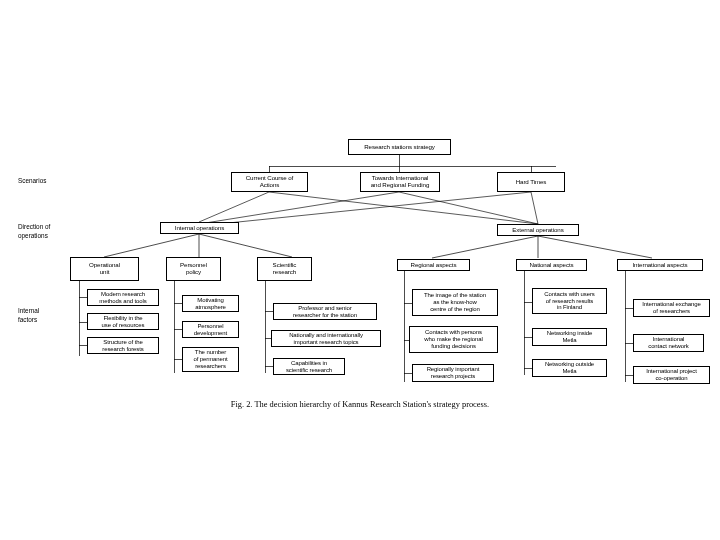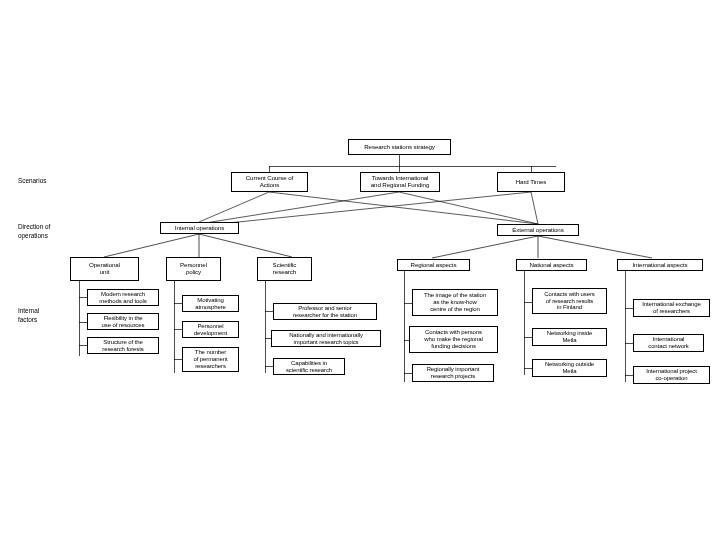--- a/index.html
+++ b/index.html
@@ -235,14 +235,15 @@
   <div class="node n-leaf" style="left:633px; top:299px; width:77px; height:18px;">
     <span>International exchange<br>of researchers</span>
   </div>
   <div class="node n-leaf" style="left:633px; top:334px; width:71px; height:18px;">
     <span>International<br>contact network</span>
   </div>
   <div class="node n-leaf" style="left:633px; top:366px; width:77px; height:18px;">
     <span>International project<br>co-operation</span>
   </div>
 
+  <div class="caption" style="top:400px;">Fig. 2. The decision hierarchy of Kannus Research Station's strategy process.</div>
 
 </div>
 
 </body></html>

